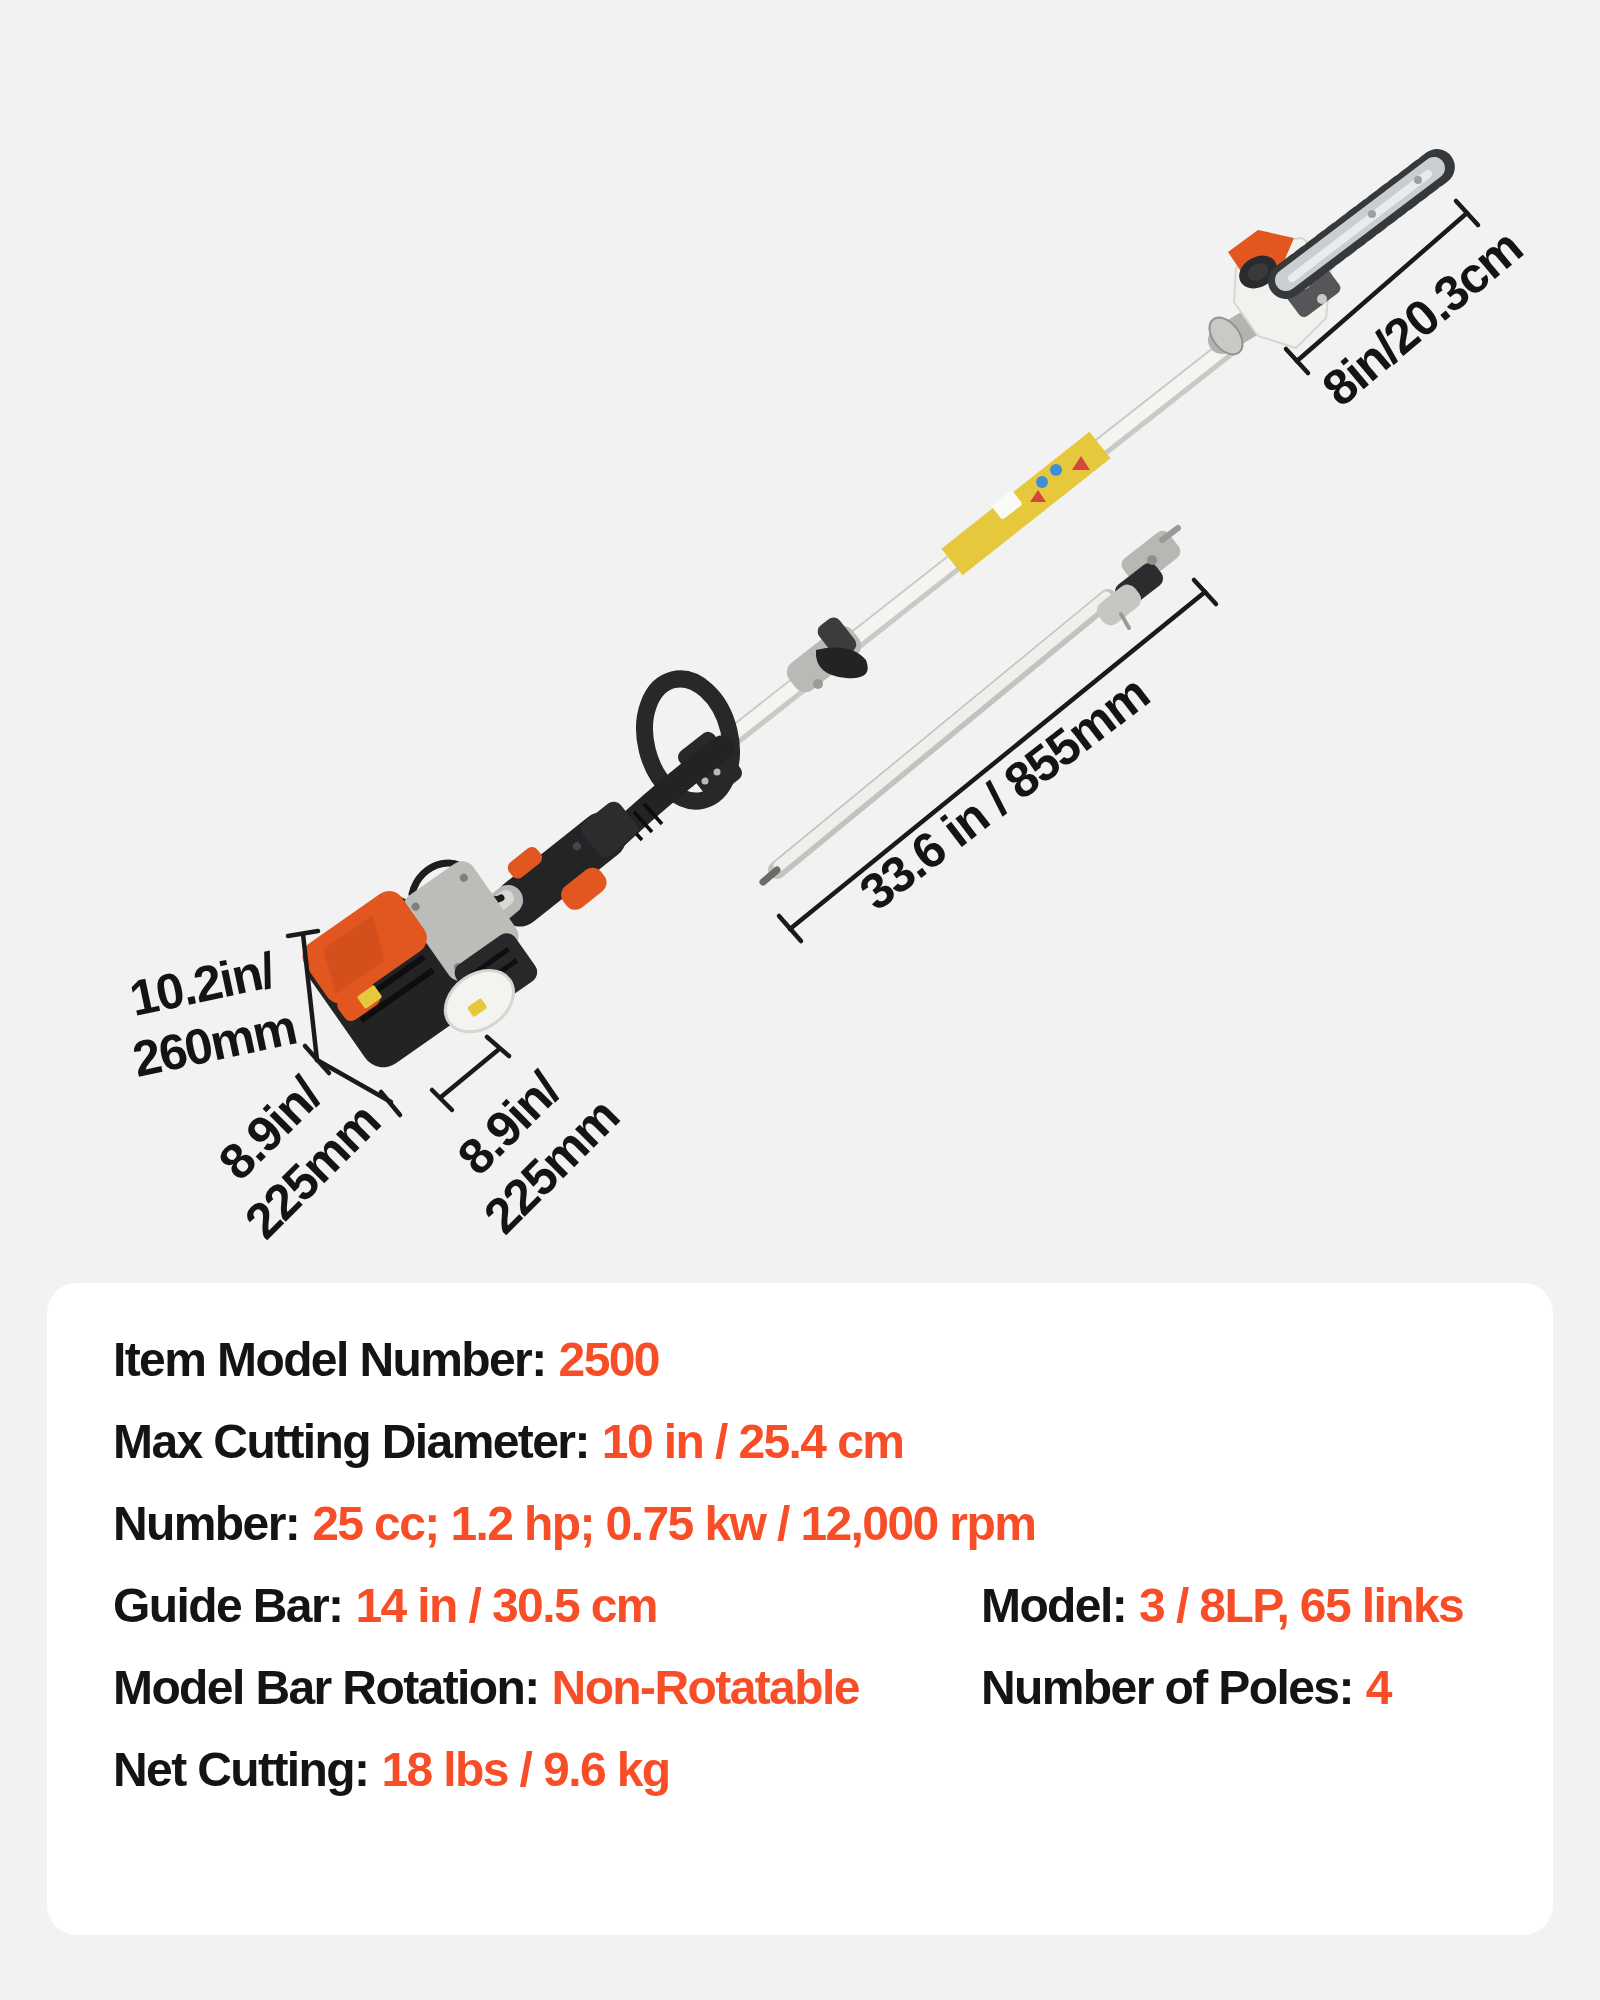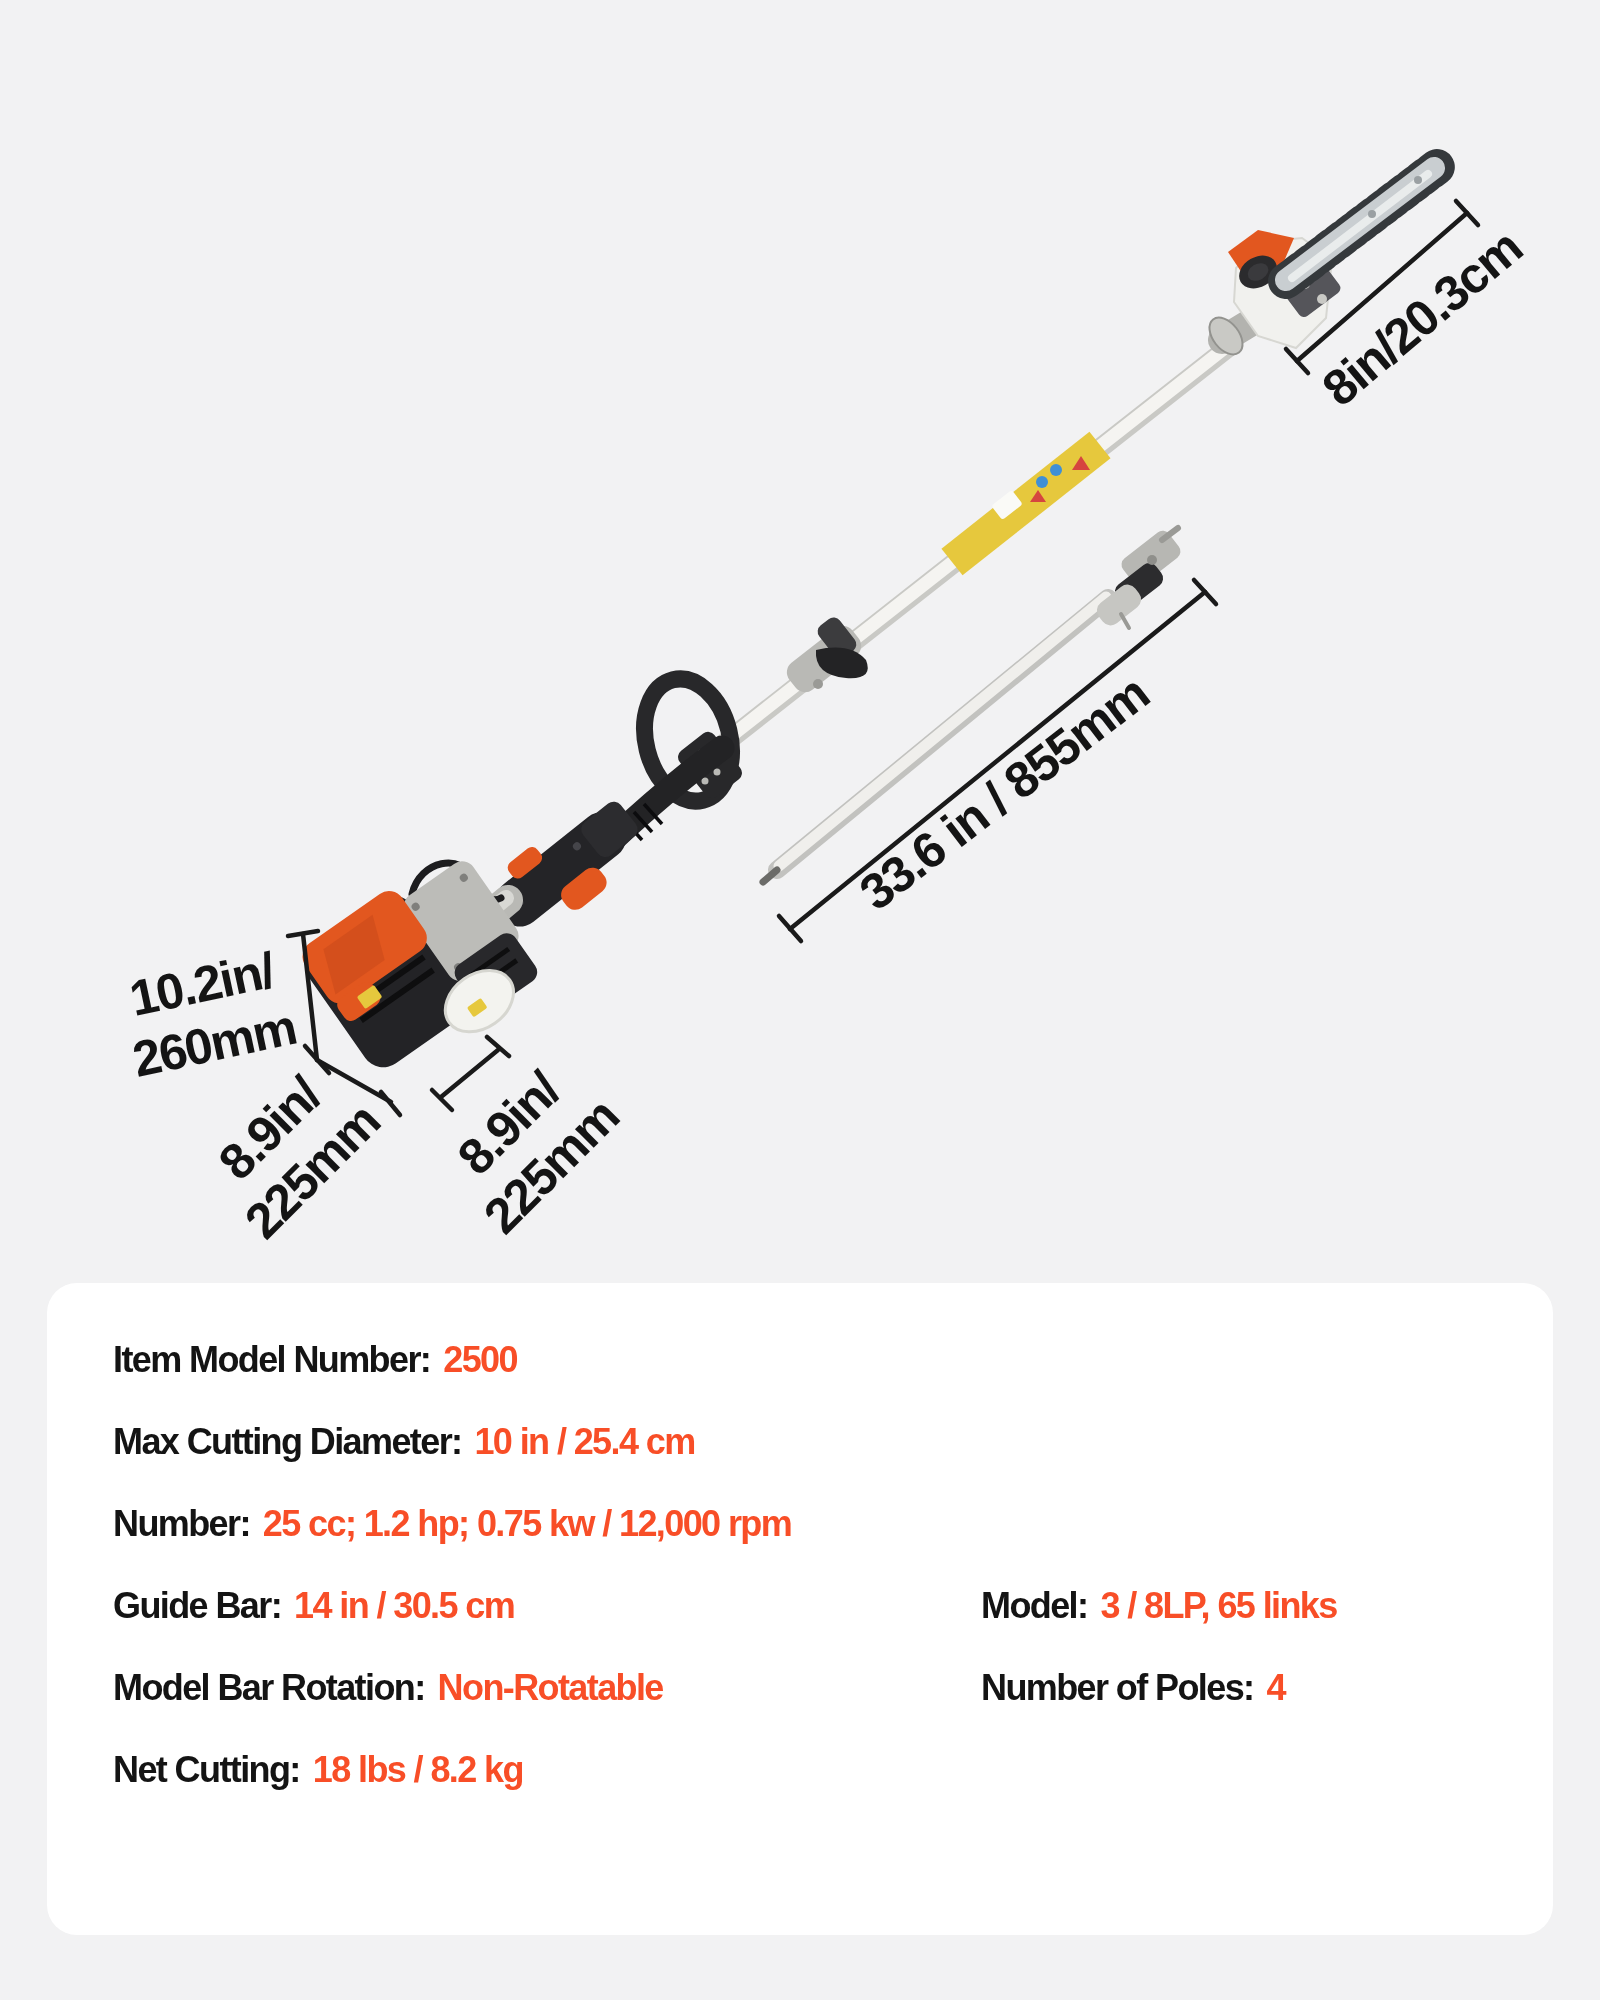--- a/index.html
+++ b/index.html
@@ -19,21 +19,21 @@
   }
   .ann.two{text-align:center;line-height:60px;}
   
   .card{
     position:absolute;left:47px;top:1283px;width:1506px;height:652px;
     background:var(--card,#ffffff);border-radius:30px;
   }
   .rows{padding:36px 0 0 66px;}
   .row{
     position:relative;height:82px;line-height:82px;
-    font-size:36px;font-weight:600;letter-spacing:-1.6px;
+    font-size:48px;font-weight:600;letter-spacing:-1.6px;
     color:var(--text,#141414);white-space:nowrap;
   }
   .row .v{color:var(--accent,#f84e27);margin-left:13px;}
   .row .pair2{position:absolute;left:868px;top:0;}
   
   .machine-orange{fill:var(--machineOrange,#e2571f);}
   .label-yellow{fill:var(--labelYellow,#e6c83d);}
   .dim{stroke:var(--line,#1a1a1a);stroke-width:4.5;stroke-linecap:round;fill:none;}
 </style>
 </head>
@@ -207,17 +207,17 @@
     <span class="pair1"><span class="l">Guide Bar:</span><span class="v">14 in / 30.5 cm</span></span>
     <span class="pair2"><span class="l">Model:</span><span class="v">3 / 8LP, 65 links</span></span>
   </div>
 
   <div class="row">
     <span class="pair1"><span class="l">Model Bar Rotation:</span><span class="v">Non-Rotatable</span></span>
     <span class="pair2"><span class="l">Number of Poles:</span><span class="v">4</span></span>
   </div>
 
   <div class="row">
-    <span class="pair1"><span class="l">Net Cutting:</span><span class="v">18 lbs / 8.2 kg</span></span>
+    <span class="pair1"><span class="l">Net Cutting:</span><span class="v">18 lbs / 9.6 kg</span></span>
     
   </div>
 </div>
 </div>
 
 </body></html>

